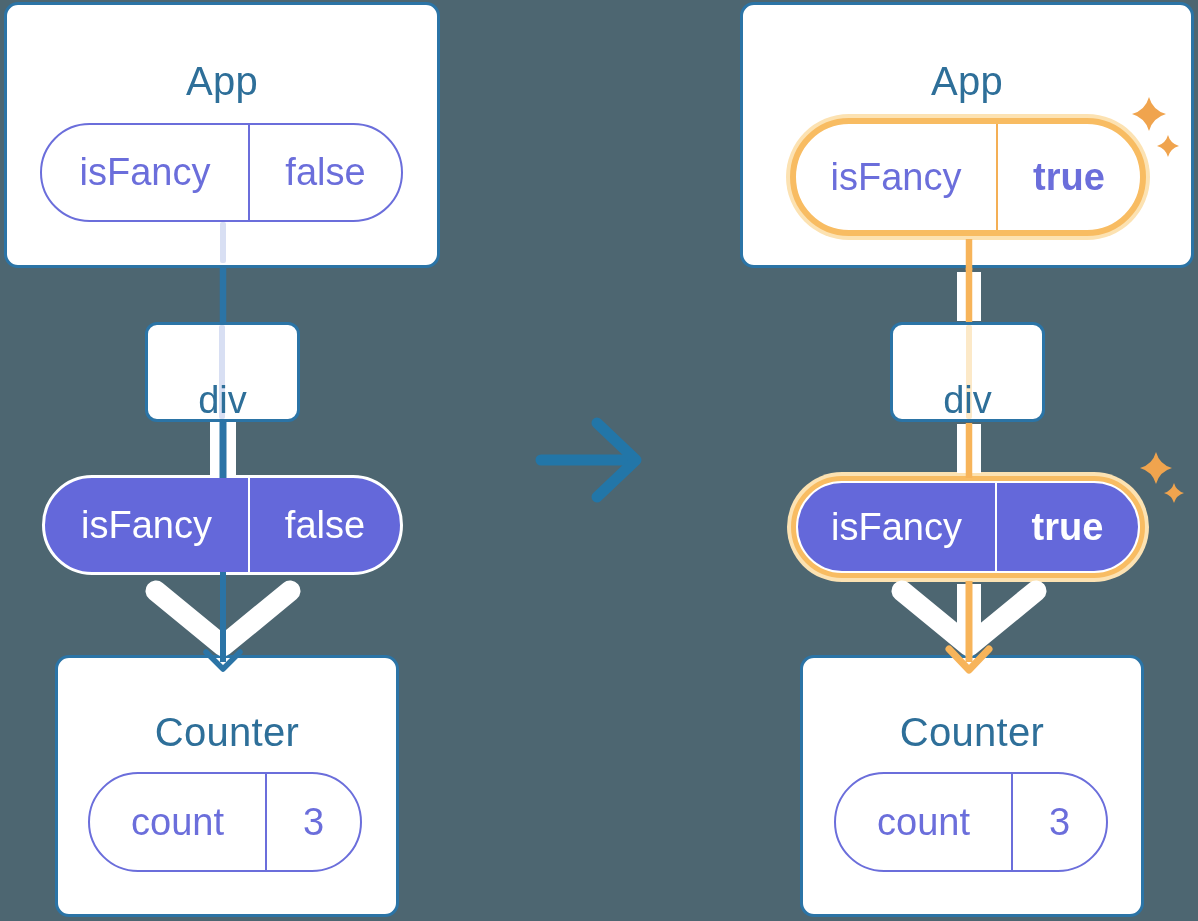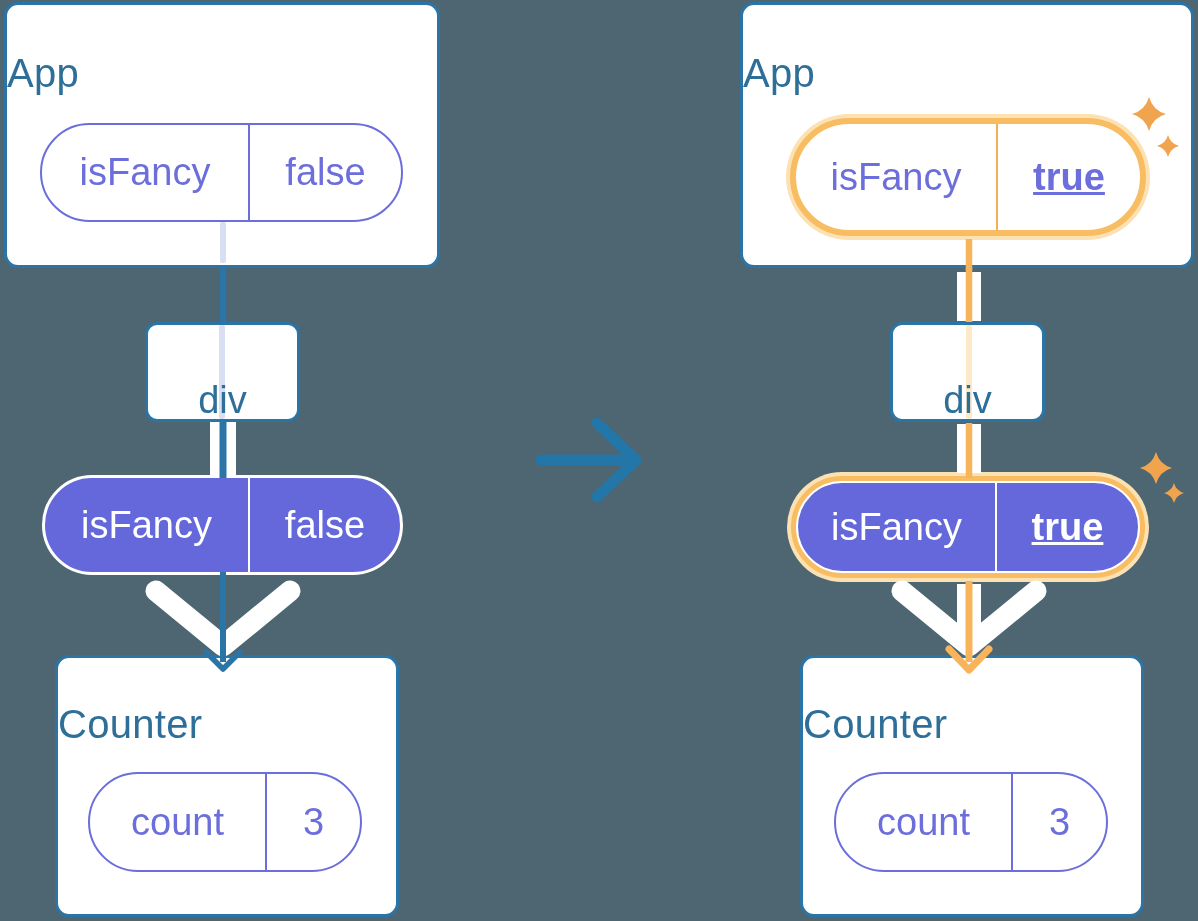--- a/index.html
+++ b/index.html
@@ -5,42 +5,42 @@
   html,body{margin:0;padding:0;}
   .stage{
     position:relative;width:1198px;height:921px;background:#4D6671;
     overflow:hidden;font-family:"Liberation Sans",sans-serif;
   }
   .card{
     position:absolute;background:#fff;border:3px solid #2B74A6;
     border-radius:14px;box-sizing:border-box;
   }
   .card-title{
-    position:absolute;left:0;width:100%;
-    color:#2E6F99;font-size:40px;font-weight:500;letter-spacing:.3px;
+    position:absolute;left:0;width:100%;text-align:center;
+    color:#2E6F99;font-size:40px;font-weight:500;letter-spacing:.3px;margin-top:8px;
   }
   .through{position:absolute;width:6px;border-radius:2px;}
   .through.lav{background:#D8DFF3;}
   .through.peach{background:#FCE9C8;}
   .pill{position:absolute;box-sizing:border-box;display:flex;align-items:stretch;}
   .seg{display:flex;align-items:center;justify-content:center;}
   .outline-pill{border:2px solid #6B6EDB;border-radius:60px;color:#6B6EDB;font-size:38px;}
   .outline-pill .pdiv{width:2px;background:#6B6EDB;}
   .solid-pill{background:#6468DA;border:3px solid #fff;border-radius:60px;color:#fff;font-size:38px;}
   .solid-pill .pdiv{width:2px;background:#fff;}
   .hl-outer{position:absolute;box-sizing:border-box;background:#FCE2B2;border-radius:70px;padding:4px;}
   .hl-mid{height:100%;box-sizing:border-box;border:6px solid #F8BC62;background:#fff;
     border-radius:62px;display:flex;align-items:stretch;color:#6B6EDB;font-size:38px;}
   .hl-mid .pdiv{width:2px;background:#F4AF55;}
   .hl-mid2{height:100%;box-sizing:border-box;border:5px solid #F8BC62;background:#fff;
     border-radius:58px;padding:2px;display:flex;}
   .hl-core{flex:1;background:#6468DA;border-radius:50px;display:flex;align-items:stretch;
     color:#fff;font-size:38px;}
   .hl-core .pdiv{width:2px;background:#fff;}
-  .bold{font-weight:bold;text-decoration:underline;}
+  .bold{font-weight:bold;}
   .divlabel{position:absolute;left:0;top:0;width:100%;height:100%;
     display:flex;align-items:center;justify-content:center;
     color:#2E6F99;font-size:38px;font-weight:500;margin-top:28px;}
   svg.overlay{position:absolute;left:0;top:0;pointer-events:none;}
 </style>
 </head>
 <body>
 
 <div class="stage">
 

